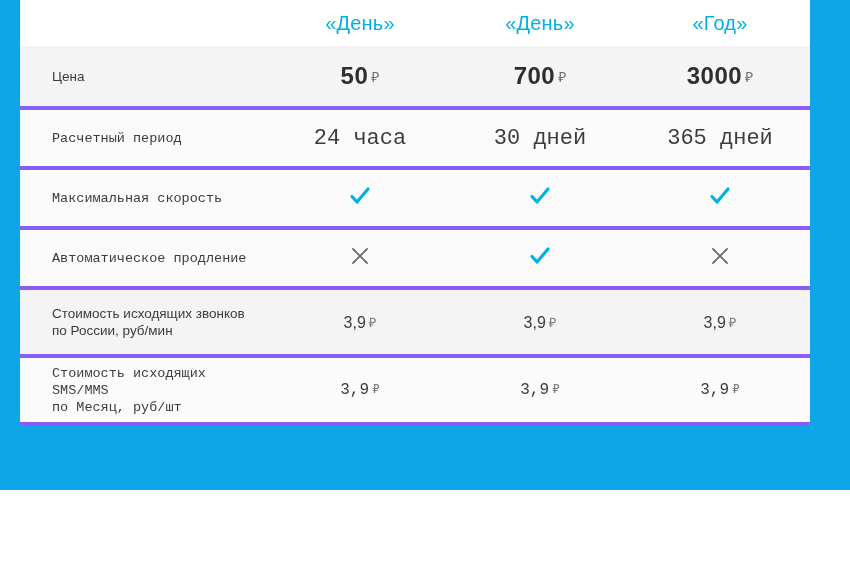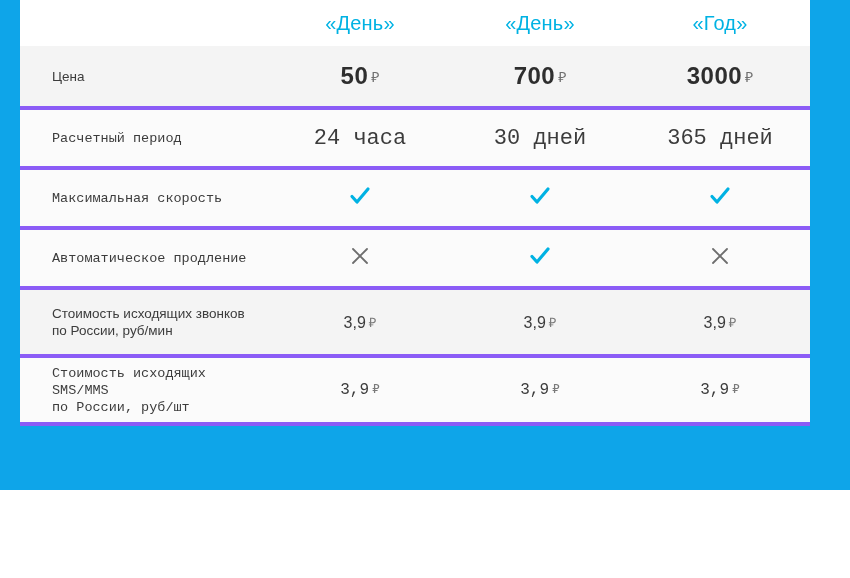--- a/index.html
+++ b/index.html
@@ -205,21 +205,21 @@
         <td class="value money">
           <span class="amount">3,9</span><span class="cur">₽</span>
         </td>
         <td class="value money">
           <span class="amount">3,9</span><span class="cur">₽</span>
         </td>
       </tr>
 
       <tr class="row-even tall">
         <td class="feature two-line">Стоимость исходящих SMS/MMS
-по России, руб/шт</td>
+по Месяц, руб/шт</td>
         <td class="value money">
           <span class="amount">3,9</span><span class="cur">₽</span>
         </td>
         <td class="value money">
           <span class="amount">3,9</span><span class="cur">₽</span>
         </td>
         <td class="value money">
           <span class="amount">3,9</span><span class="cur">₽</span>
         </td>
       </tr>

